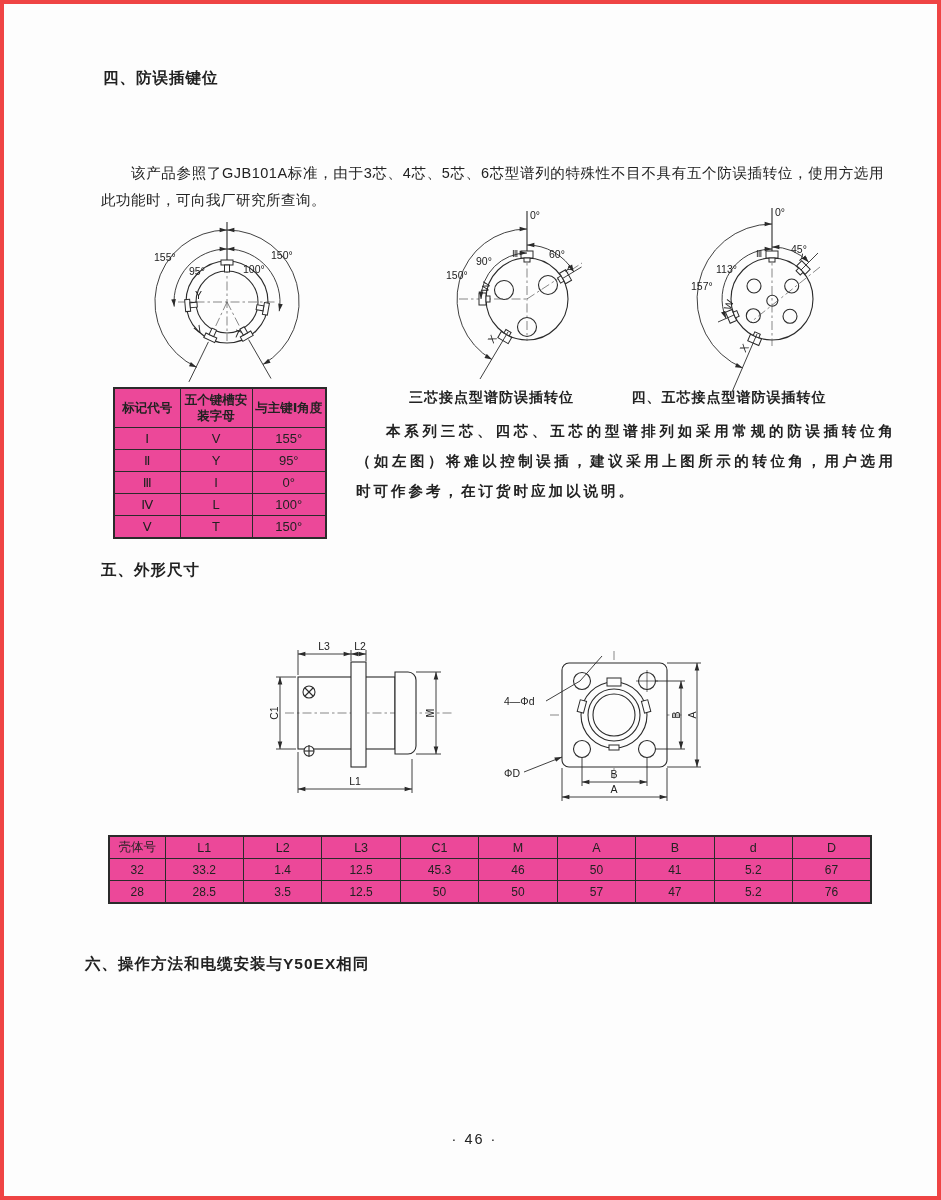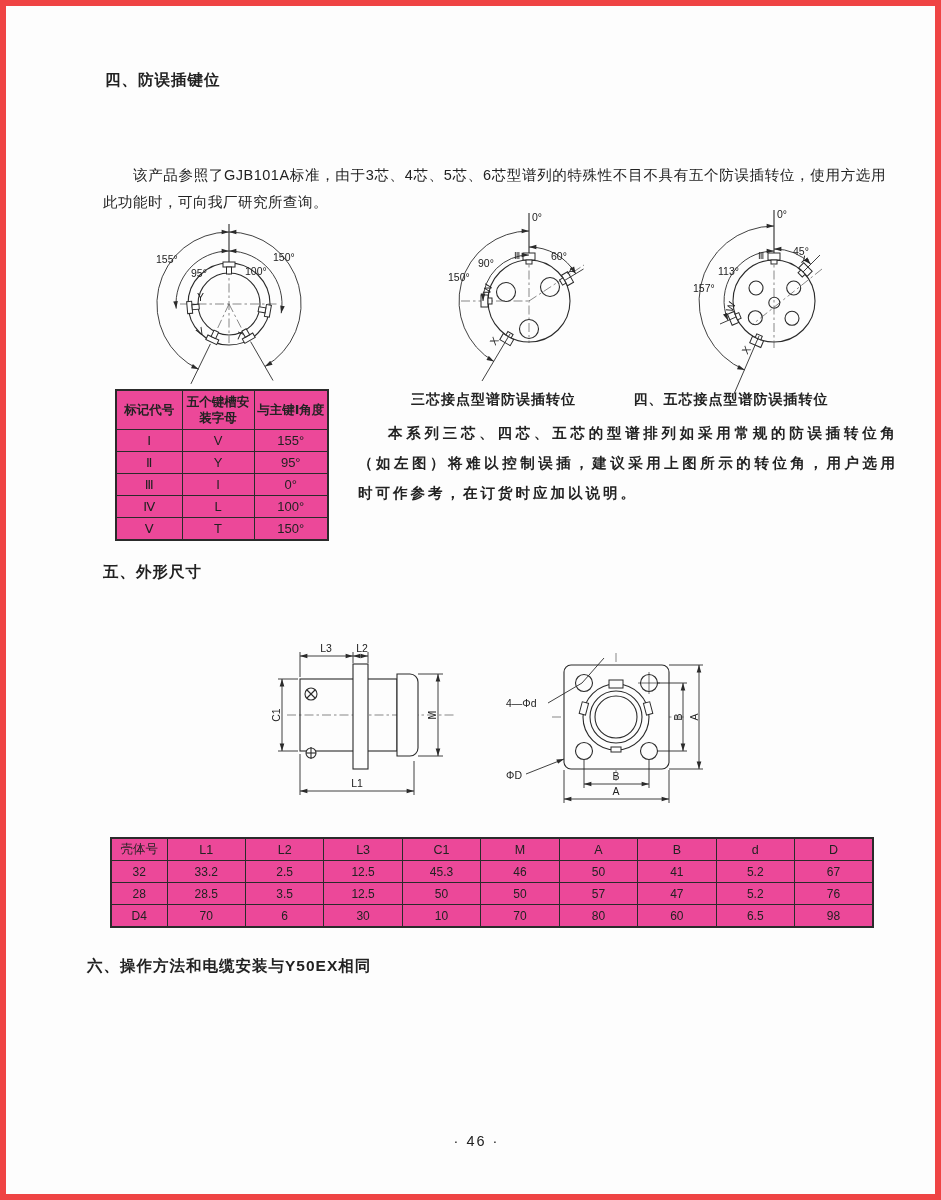--- a/index.html
+++ b/index.html
@@ -1,18 +1,18 @@
 <!DOCTYPE html>
 <html><head>
 <meta charset="utf-8">
 <style>
   html,body{margin:0;padding:0;background:#e9e9e9;}
   .page{
     position:relative;width:941px;height:1200px;margin:0 auto;
-    background:#fdfdfd;border:6px solid #ef4444;box-sizing:border-box;
+    background:#fdfdfd;border:4px solid #ef4444;box-sizing:border-box;
     font-family:"Liberation Sans","DejaVu Sans",sans-serif;color:#222;
     overflow:hidden;
   }
   .abs{position:absolute;}
   .h-sec{font-size:15.5px;font-weight:bold;letter-spacing:1px;}
   .para{font-size:14.5px;line-height:27px;letter-spacing:0.5px;text-indent:30px;text-align:justify;}
   .cap{font-size:14px;font-weight:bold;letter-spacing:1px;}
   .para-b{font-size:14.5px;line-height:30px;letter-spacing:3px;font-weight:600;text-indent:30px;text-align:justify;}
   .subtitle{font-size:14.5px;letter-spacing:0.5px;}
   table{border-collapse:collapse;background:#ec4899;}
@@ -367,53 +367,41 @@
           <th>A</th>
           <th>B</th>
           <th>d</th>
           <th>D</th>
         </tr>
       </thead>
     <tbody>
         <tr>
           <td>32</td>
           <td>33.2</td>
-          <td>2.5</td>
+          <td>1.4</td>
           <td>12.5</td>
           <td>45.3</td>
           <td>46</td>
           <td>50</td>
           <td>41</td>
           <td>5.2</td>
           <td>67</td>
         </tr>
         <tr>
           <td>28</td>
           <td>28.5</td>
           <td>3.5</td>
           <td>12.5</td>
           <td>50</td>
           <td>50</td>
           <td>57</td>
           <td>47</td>
           <td>5.2</td>
           <td>76</td>
         </tr>
-        <tr>
-          <td>D4</td>
-          <td>70</td>
-          <td>6</td>
-          <td>30</td>
-          <td>10</td>
-          <td>70</td>
-          <td>80</td>
-          <td>60</td>
-          <td>6.5</td>
-          <td>98</td>
-        </tr>
       </tbody>
   </table>
 
   <div class="abs h-sec" style="left:81px;top:950px">六、操作方法和电缆安装与Y50EX相同</div>
 
   <div class="abs page-num" style="left:0;top:1127px">· 46 ·</div>
 
 </div>
 
 </body></html>

